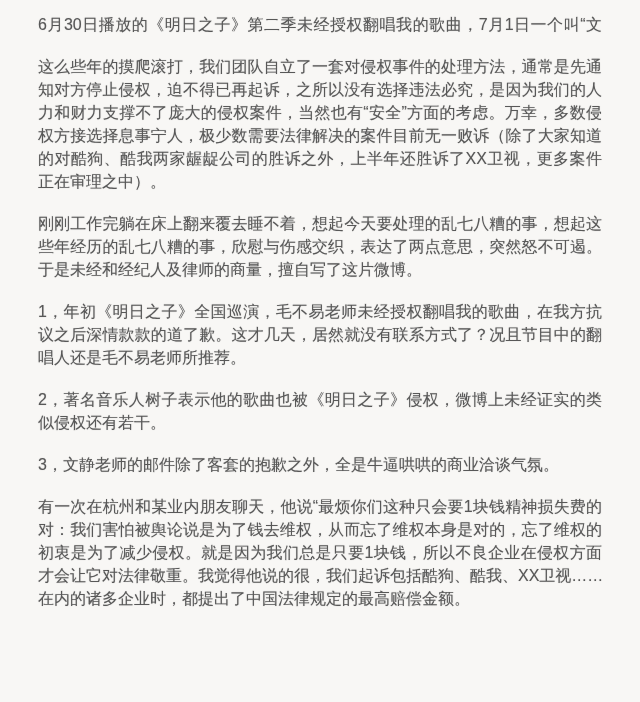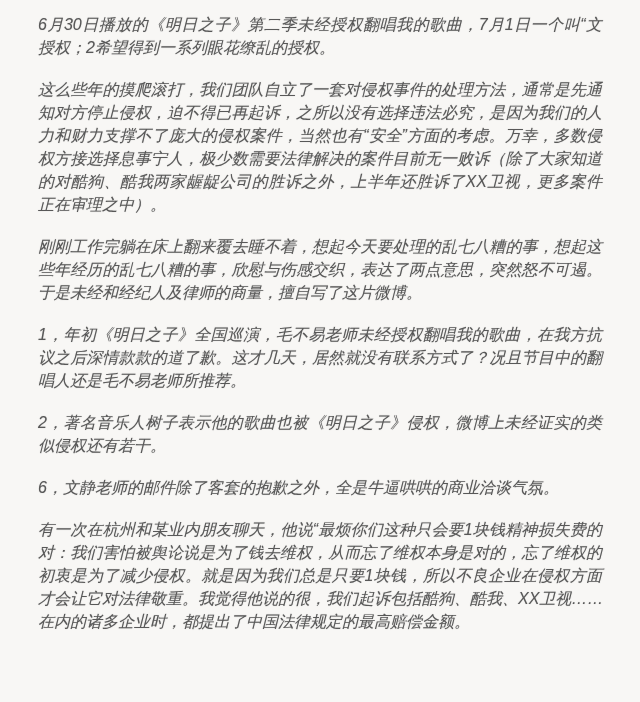--- a/index.html
+++ b/index.html
@@ -21,21 +21,20 @@
     box-sizing: border-box;
     width: 640px;
     height: 702px;
     padding: 13px 38px 0 38px;
     font-family: "Liberation Sans", sans-serif;
     font-size: 16px;
     line-height: 23px;
     color: var(--text-color);
     text-shadow: 0 0 1px rgba(90,90,90,0.40);
     letter-spacing: 0;
-    font-style: italic;
   }
   .para {
     margin: 0 0 19px 0;
   }
   .para:last-child {
     margin-bottom: 16px;
   }
   .ln {
     height: 23px;
     white-space: nowrap;
@@ -46,21 +45,20 @@
     text-align-last: justify;
   }
 </style>
 </head>
 <body>
 
 <div class="doc">
 
   <div class="para">
     <div class="ln j">6月30日播放的《明日之子》第二季未经授权翻唱我的歌曲，7月1日一个叫“文</div>
-    <div class="ln">授权；2希望得到一系列眼花缭乱的授权。</div>
   </div>
 
   <div class="para">
     <div class="ln j">这么些年的摸爬滚打，我们团队自立了一套对侵权事件的处理方法，通常是先通</div>
     <div class="ln j">知对方停止侵权，迫不得已再起诉，之所以没有选择违法必究，是因为我们的人</div>
     <div class="ln j">力和财力支撑不了庞大的侵权案件，当然也有“安全”方面的考虑。万幸，多数侵</div>
     <div class="ln j">权方接选择息事宁人，极少数需要法律解决的案件目前无一败诉（除了大家知道</div>
     <div class="ln j">的对酷狗、酷我两家龌龊公司的胜诉之外，上半年还胜诉了XX卫视，更多案件</div>
     <div class="ln">正在审理之中）。</div>
   </div>
@@ -76,21 +74,21 @@
     <div class="ln j">议之后深情款款的道了歉。这才几天，居然就没有联系方式了？况且节目中的翻</div>
     <div class="ln">唱人还是毛不易老师所推荐。</div>
   </div>
 
   <div class="para">
     <div class="ln j">2，著名音乐人树子表示他的歌曲也被《明日之子》侵权，微博上未经证实的类</div>
     <div class="ln">似侵权还有若干。</div>
   </div>
 
   <div class="para">
-    <div class="ln">6，文静老师的邮件除了客套的抱歉之外，全是牛逼哄哄的商业洽谈气氛。</div>
+    <div class="ln">3，文静老师的邮件除了客套的抱歉之外，全是牛逼哄哄的商业洽谈气氛。</div>
   </div>
 
   <div class="para">
     <div class="ln j">有一次在杭州和某业内朋友聊天，他说“最烦你们这种只会要1块钱精神损失费的</div>
     <div class="ln j">对：我们害怕被舆论说是为了钱去维权，从而忘了维权本身是对的，忘了维权的</div>
     <div class="ln j">初衷是为了减少侵权。就是因为我们总是只要1块钱，所以不良企业在侵权方面</div>
     <div class="ln j">才会让它对法律敬重。我觉得他说的很，我们起诉包括酷狗、酷我、XX卫视……</div>
     <div class="ln">在内的诸多企业时，都提出了中国法律规定的最高赔偿金额。</div>
   </div>
 

